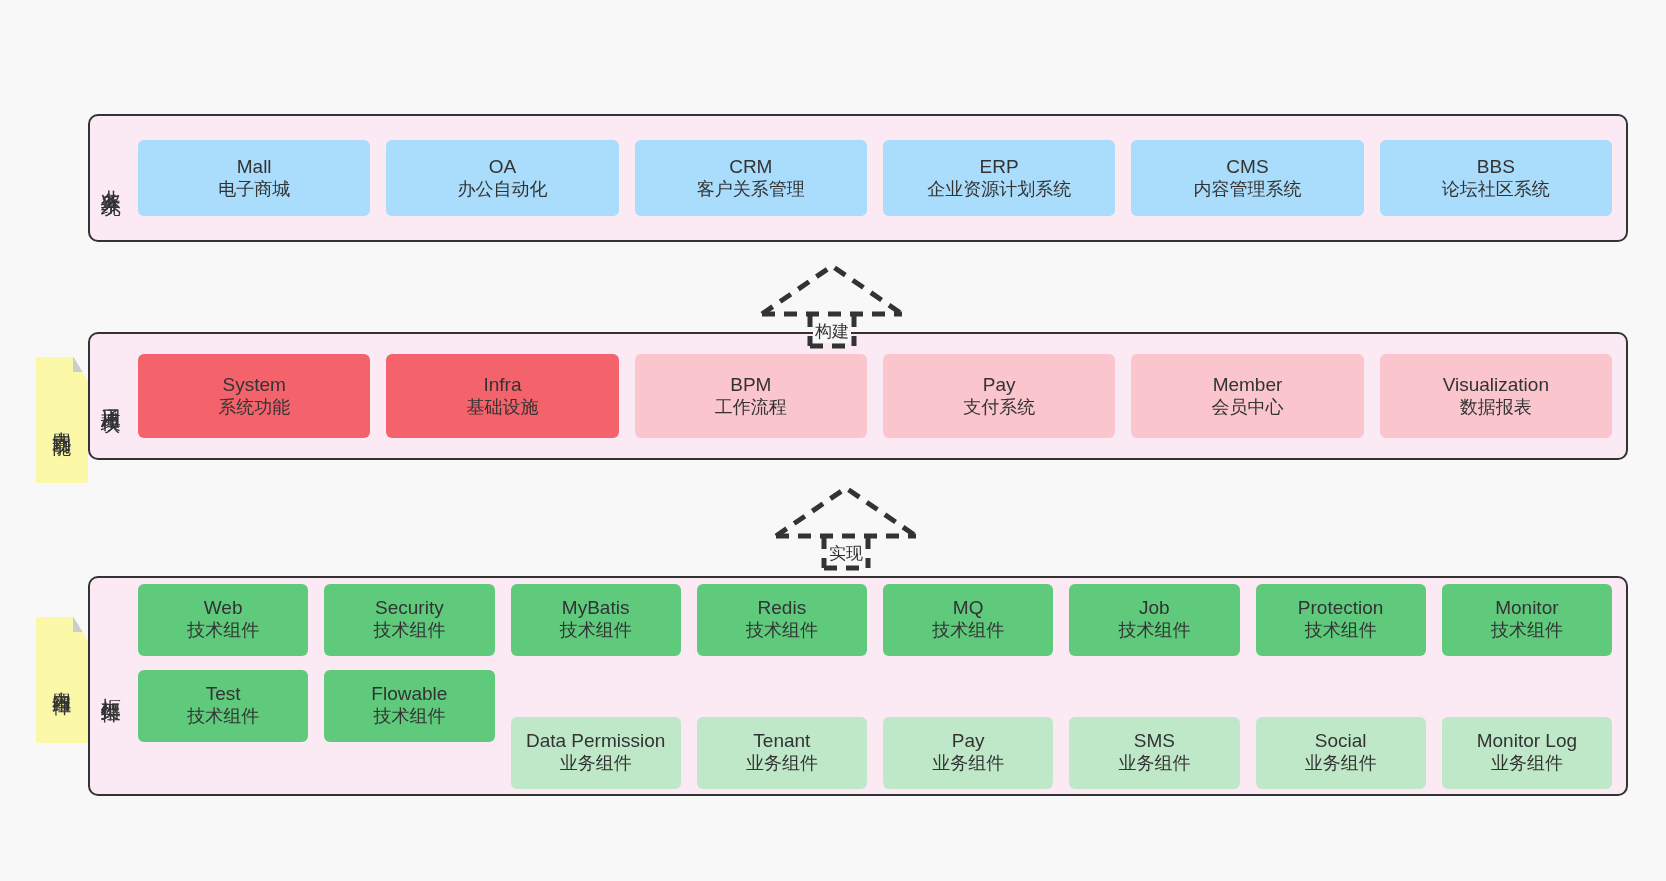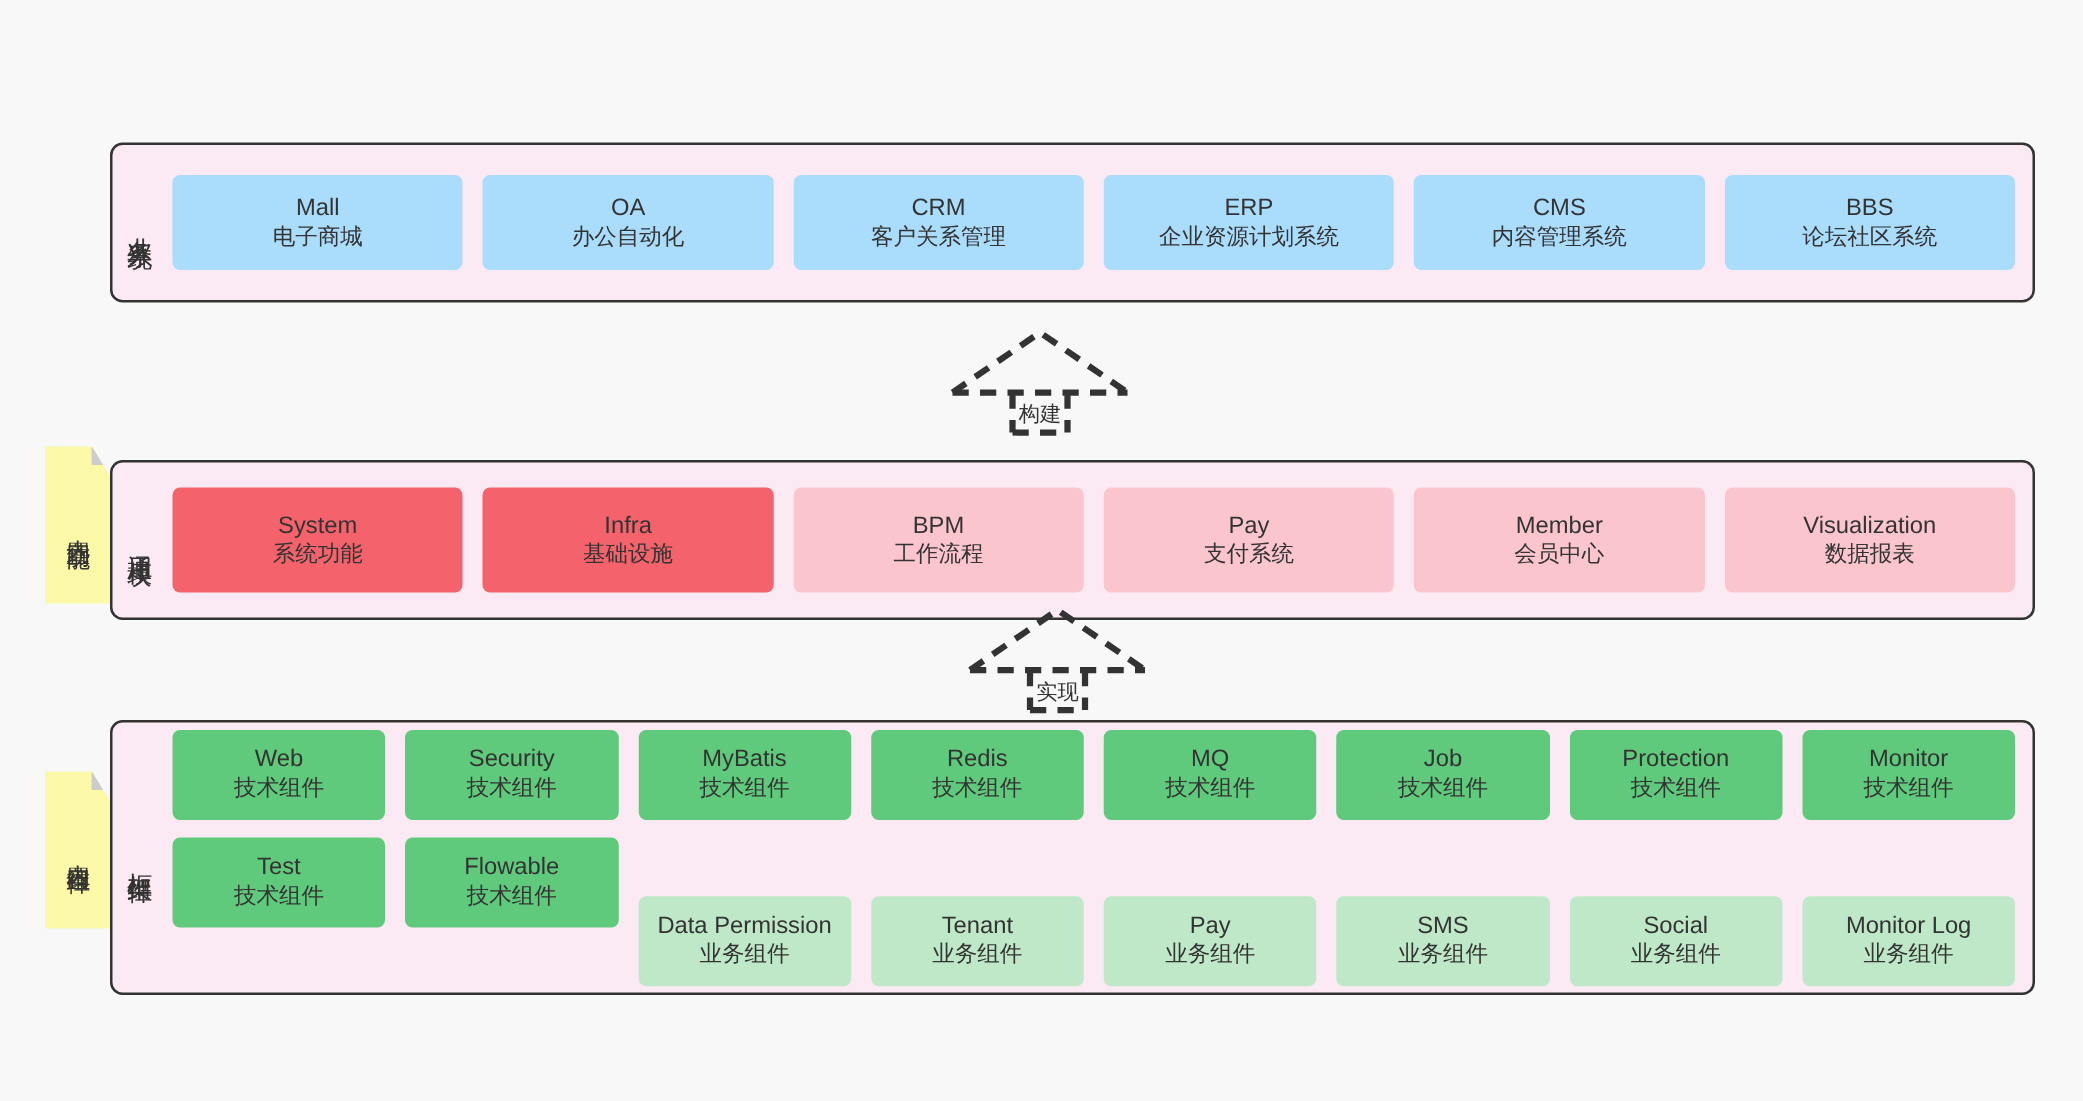--- a/index.html
+++ b/index.html
@@ -192,21 +192,21 @@
       </g>
     </svg>
     <span class="connector-label">构建</span>
   </div>
 
   <div class="note" id="note-common" style="left:36px; top:357px; height:126px;">
     <span>内置功能</span>
     <span class="note-fold"></span>
   </div>
 
-  <div class="layer" id="layer-common" style="left:88px; top:368px; width:1540px; height:128px;">
+  <div class="layer" id="layer-common" style="left:88px; top:332px; width:1540px; height:128px;">
     <div class="layer-title">通用模块</div>
     <div class="layer-body">
       <div class="row">
         <div class="node h-mod c-red">
           <span class="en">System</span>
           <span class="cn">系统功能</span>
         </div>
         <div class="node h-mod c-red">
           <span class="en">Infra</span>
           <span class="cn">基础设施</span>

